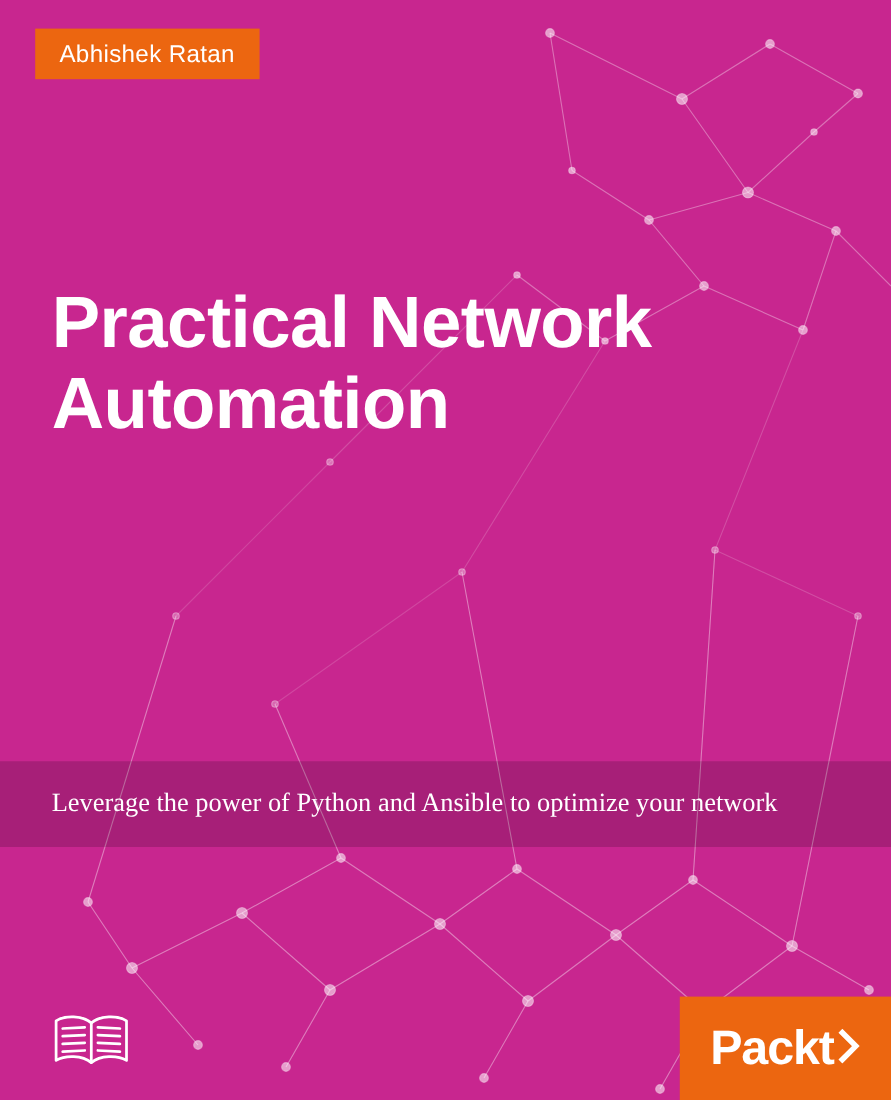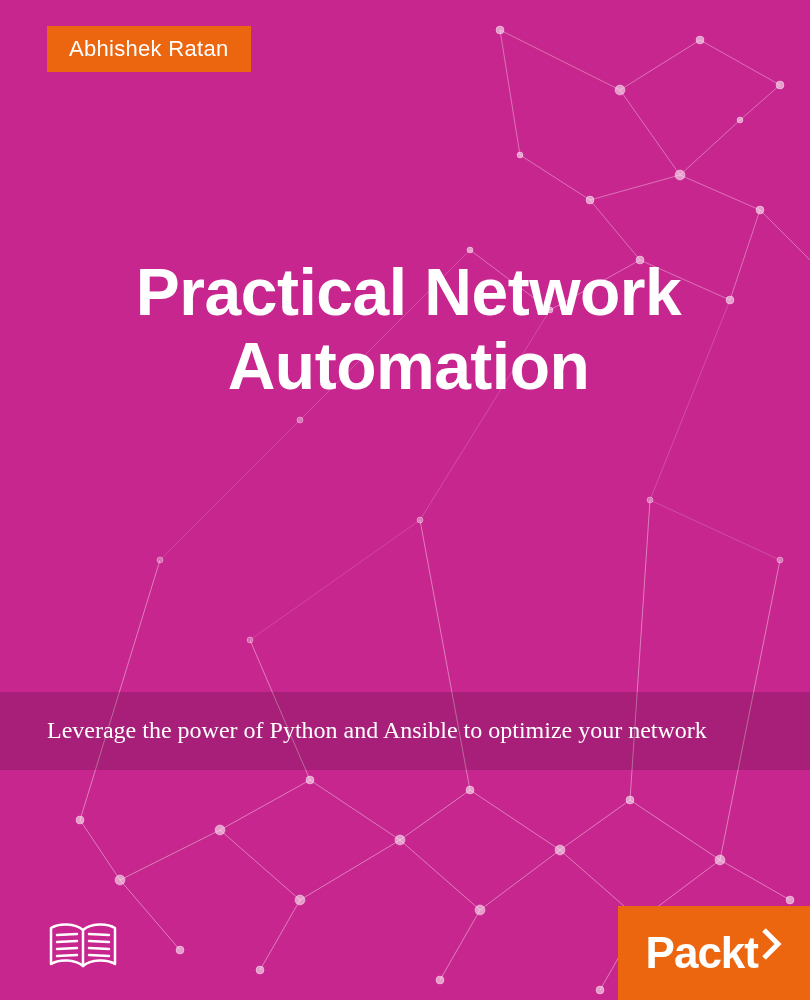--- a/index.html
+++ b/index.html
@@ -12,39 +12,38 @@
     overflow: hidden;
   }
   .network-graphic {
     position: absolute;
     inset: 0;
     pointer-events: none;
   }
   .author-tag {
     position: absolute;
     top: 26px;
-    left: 47px;
+    left: 32px;
     background: #ec6610;
     color: #ffffff;
     font-size: 22px;
     font-weight: 500;
     padding: 10px 22px 10px 22px;
     letter-spacing: 0.3px;
   }
   .title {
     position: absolute;
     top: 256px;
     left: 47px;
     right: 40px;
     color: #ffffff;
     font-size: 66px;
     font-weight: 700;
     line-height: 1.12;
     letter-spacing: -0.5px;
-    text-align: center;
   }
   .subtitle-band {
     position: absolute;
     top: 692px;
     left: 0;
     right: 0;
     background: rgba(0,0,0,0.16);
     padding: 22px 47px 24px 47px;
     font-family: Liberation Serif, serif;
   }
@@ -61,21 +60,21 @@
     bottom: 28px;
   }
   .publisher-badge {
     position: absolute;
     right: 0;
     bottom: 0;
     background: #ec6610;
     color: #ffffff;
     padding: 22px 28px 22px 28px;
     display: flex;
-    align-items: flex-start;
+    align-items: center;
   }
   .publisher-name {
     font-size: 44px;
     font-weight: 700;
     letter-spacing: -1px;
   }
   .publisher-chevron {
     display: inline-block;
     margin-left: 2px;
   }

